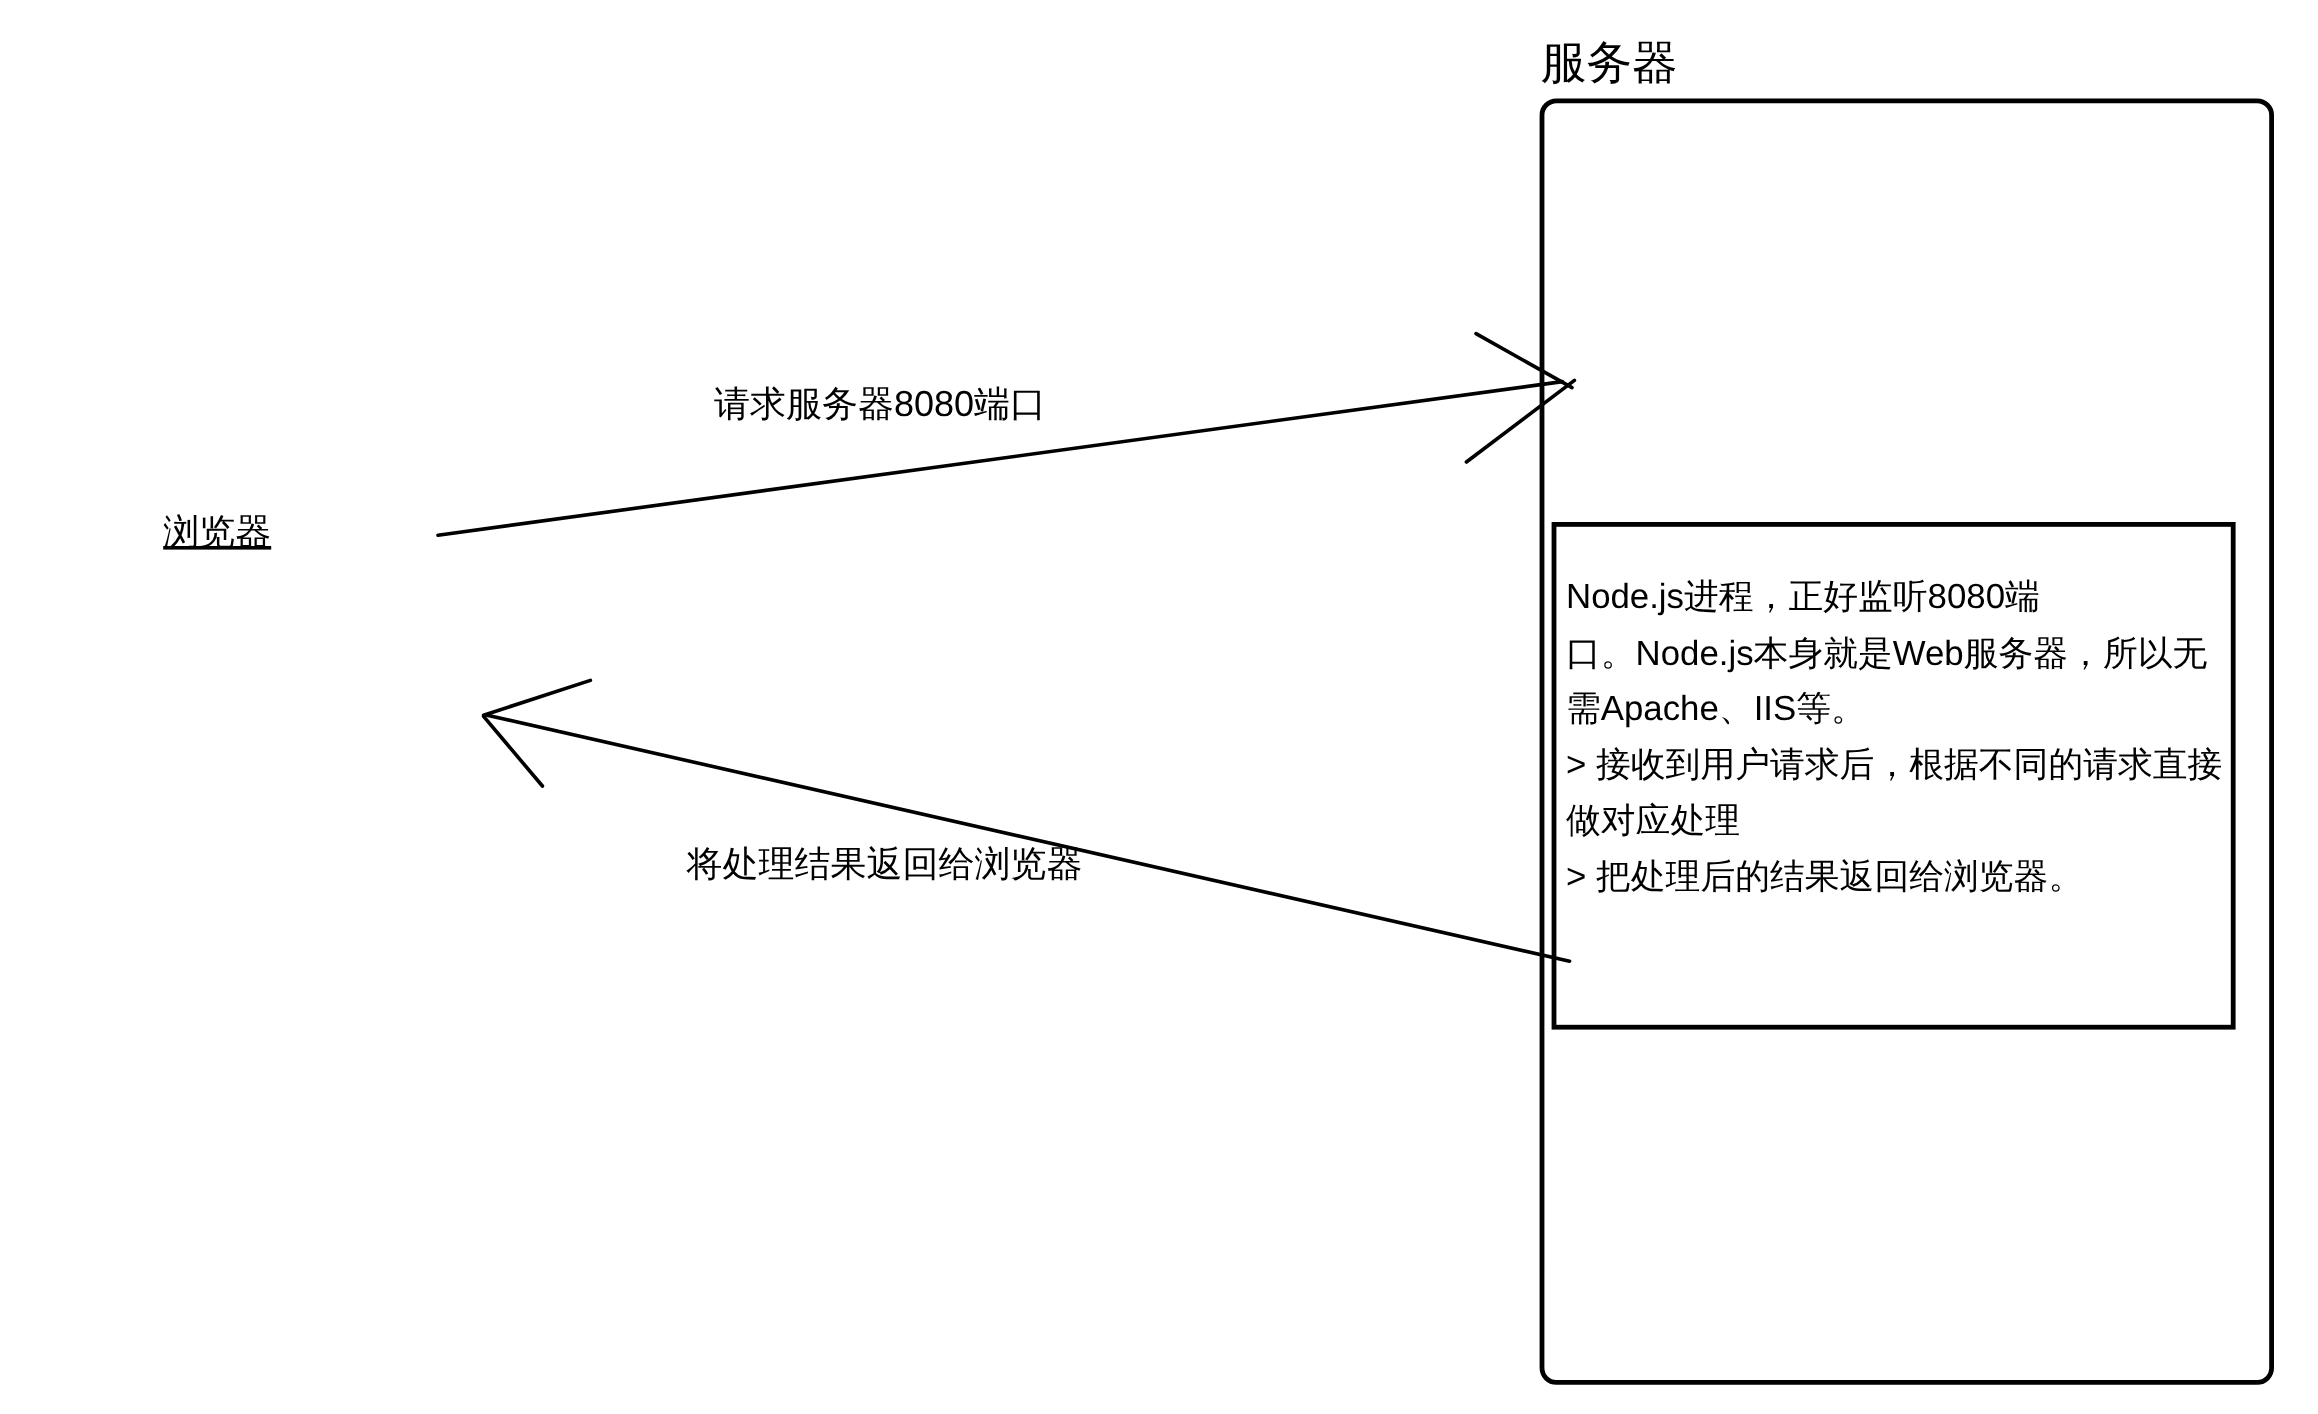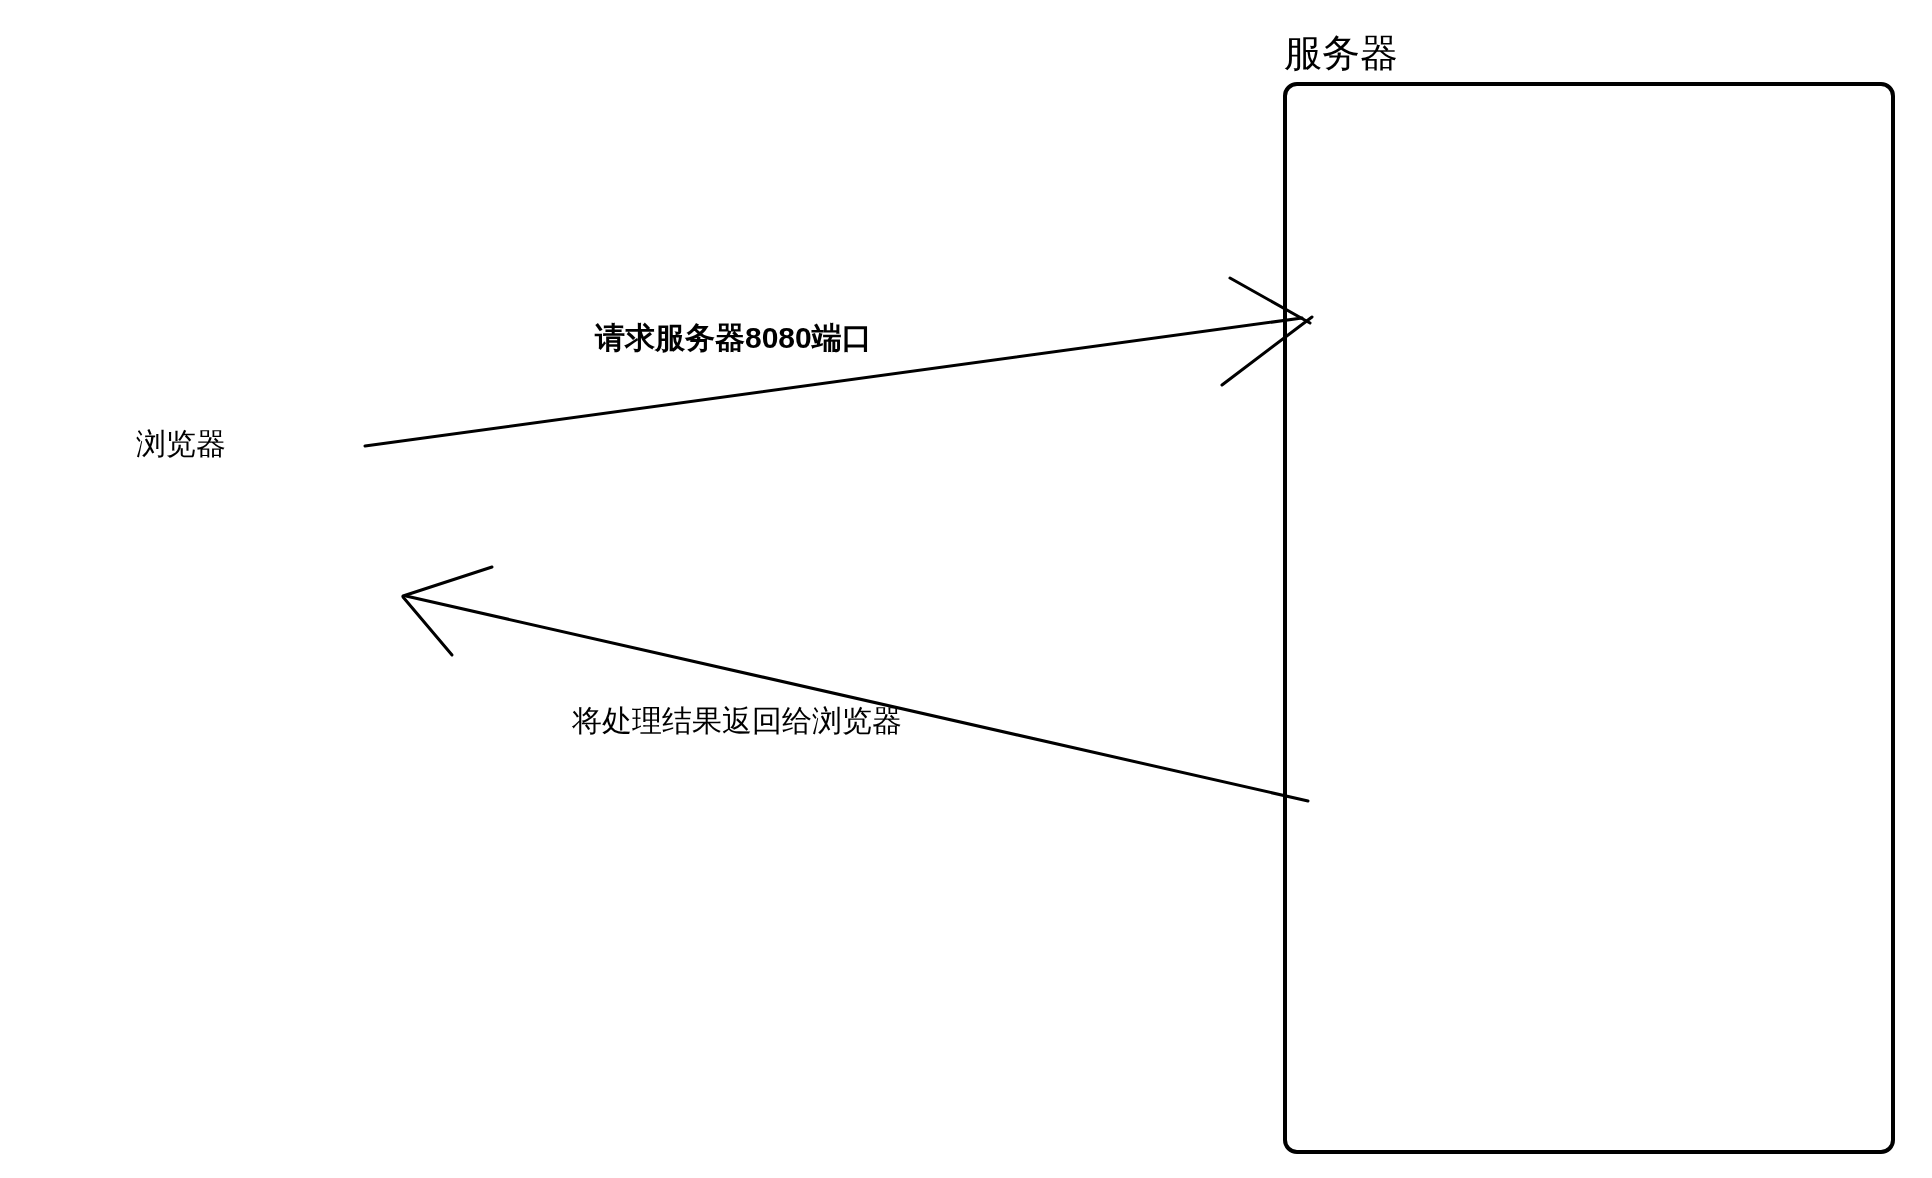--- a/index.html
+++ b/index.html
@@ -33,20 +33,21 @@
   }
   .browser-header-label {
     font-size: 32px;
     margin-left: 34px;
     letter-spacing: 1px;
   }
   .browser-label {
     left: 136px; top: 429px;
     font-size: 30px;
     line-height: 1;
+    text-decoration: underline;
   }
 
   
   .server-title {
     left: 1284px; top: 34px;
     font-size: 38px;
     line-height: 1;
   }
   .server-box {
     left: 1283px; top: 82px;
@@ -68,21 +69,21 @@
     line-height: 46.5px;
   }
   .note-line { white-space: nowrap; }
 
   
   .arrow-label {
     font-size: 30px;
     line-height: 1;
     white-space: nowrap;
   }
-  .request-label { left: 595px; top: 323px; font-weight: bold; }
+  .request-label { left: 595px; top: 323px; }
   .response-label { left: 572px; top: 706px; }
 
   
   .arrows-svg {
     left: 0; top: 0;
     width: 1932px; height: 1178px;
     pointer-events: none;
   }
   .arrows-svg line {
     stroke: #000000;
@@ -93,20 +94,30 @@
 </head>
 <body>
 
 <div class="canvas">
 
   <div class="abs browser-label">浏览器</div>
 
   <div class="abs server-title">服务器</div>
   <div class="abs server-box"></div>
 
+  <div class="abs server-note-box">
+    <div class="server-note-text">
+      <div class="note-line">Node.js进程，正好监听8080端</div>
+      <div class="note-line">口。Node.js本身就是Web服务器，所以无</div>
+      <div class="note-line">需Apache、IIS等。</div>
+      <div class="note-line">&gt; 接收到用户请求后，根据不同的请求直接</div>
+      <div class="note-line">做对应处理</div>
+      <div class="note-line">&gt; 把处理后的结果返回给浏览器。</div>
+    </div>
+  </div>
 
   <div class="abs arrow-label request-label">请求服务器8080端口</div>
   <div class="abs arrow-label response-label">将处理结果返回给浏览器</div>
 
   <svg class="abs arrows-svg" viewBox="0 0 1932 1178">
 
     <g>
       <line x1="365" y1="446" x2="1302" y2="318"></line>
       <line x1="1230" y1="278" x2="1310" y2="323"></line>
       <line x1="1222" y1="385" x2="1312" y2="317"></line>

